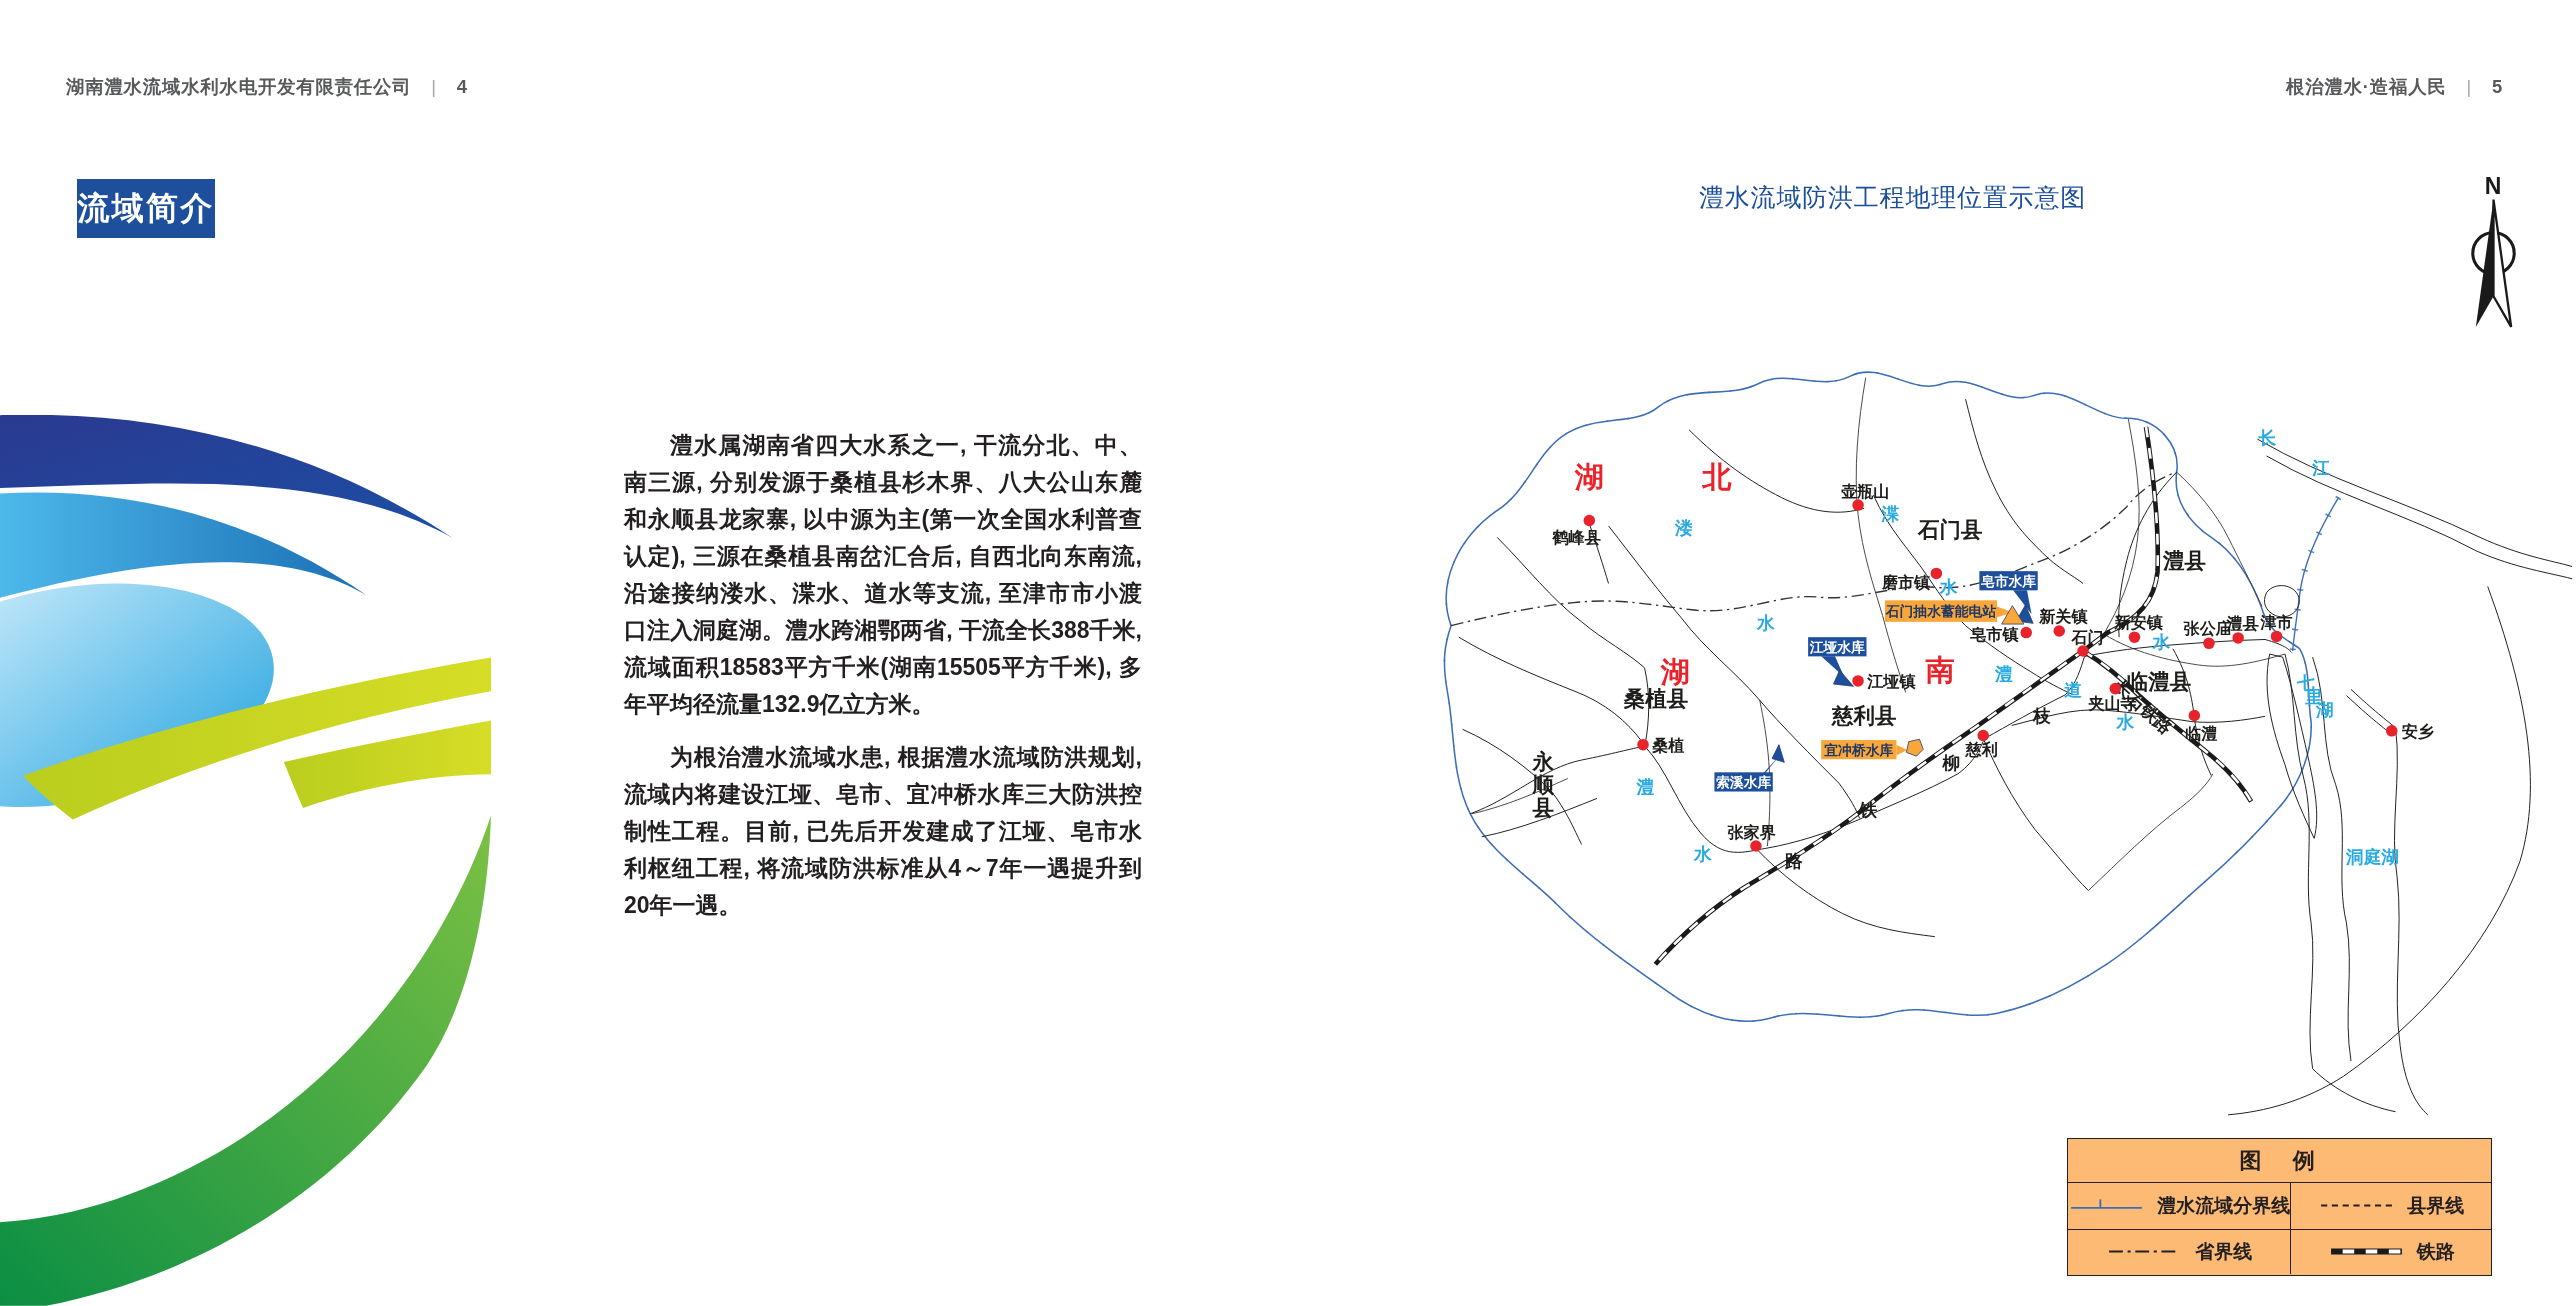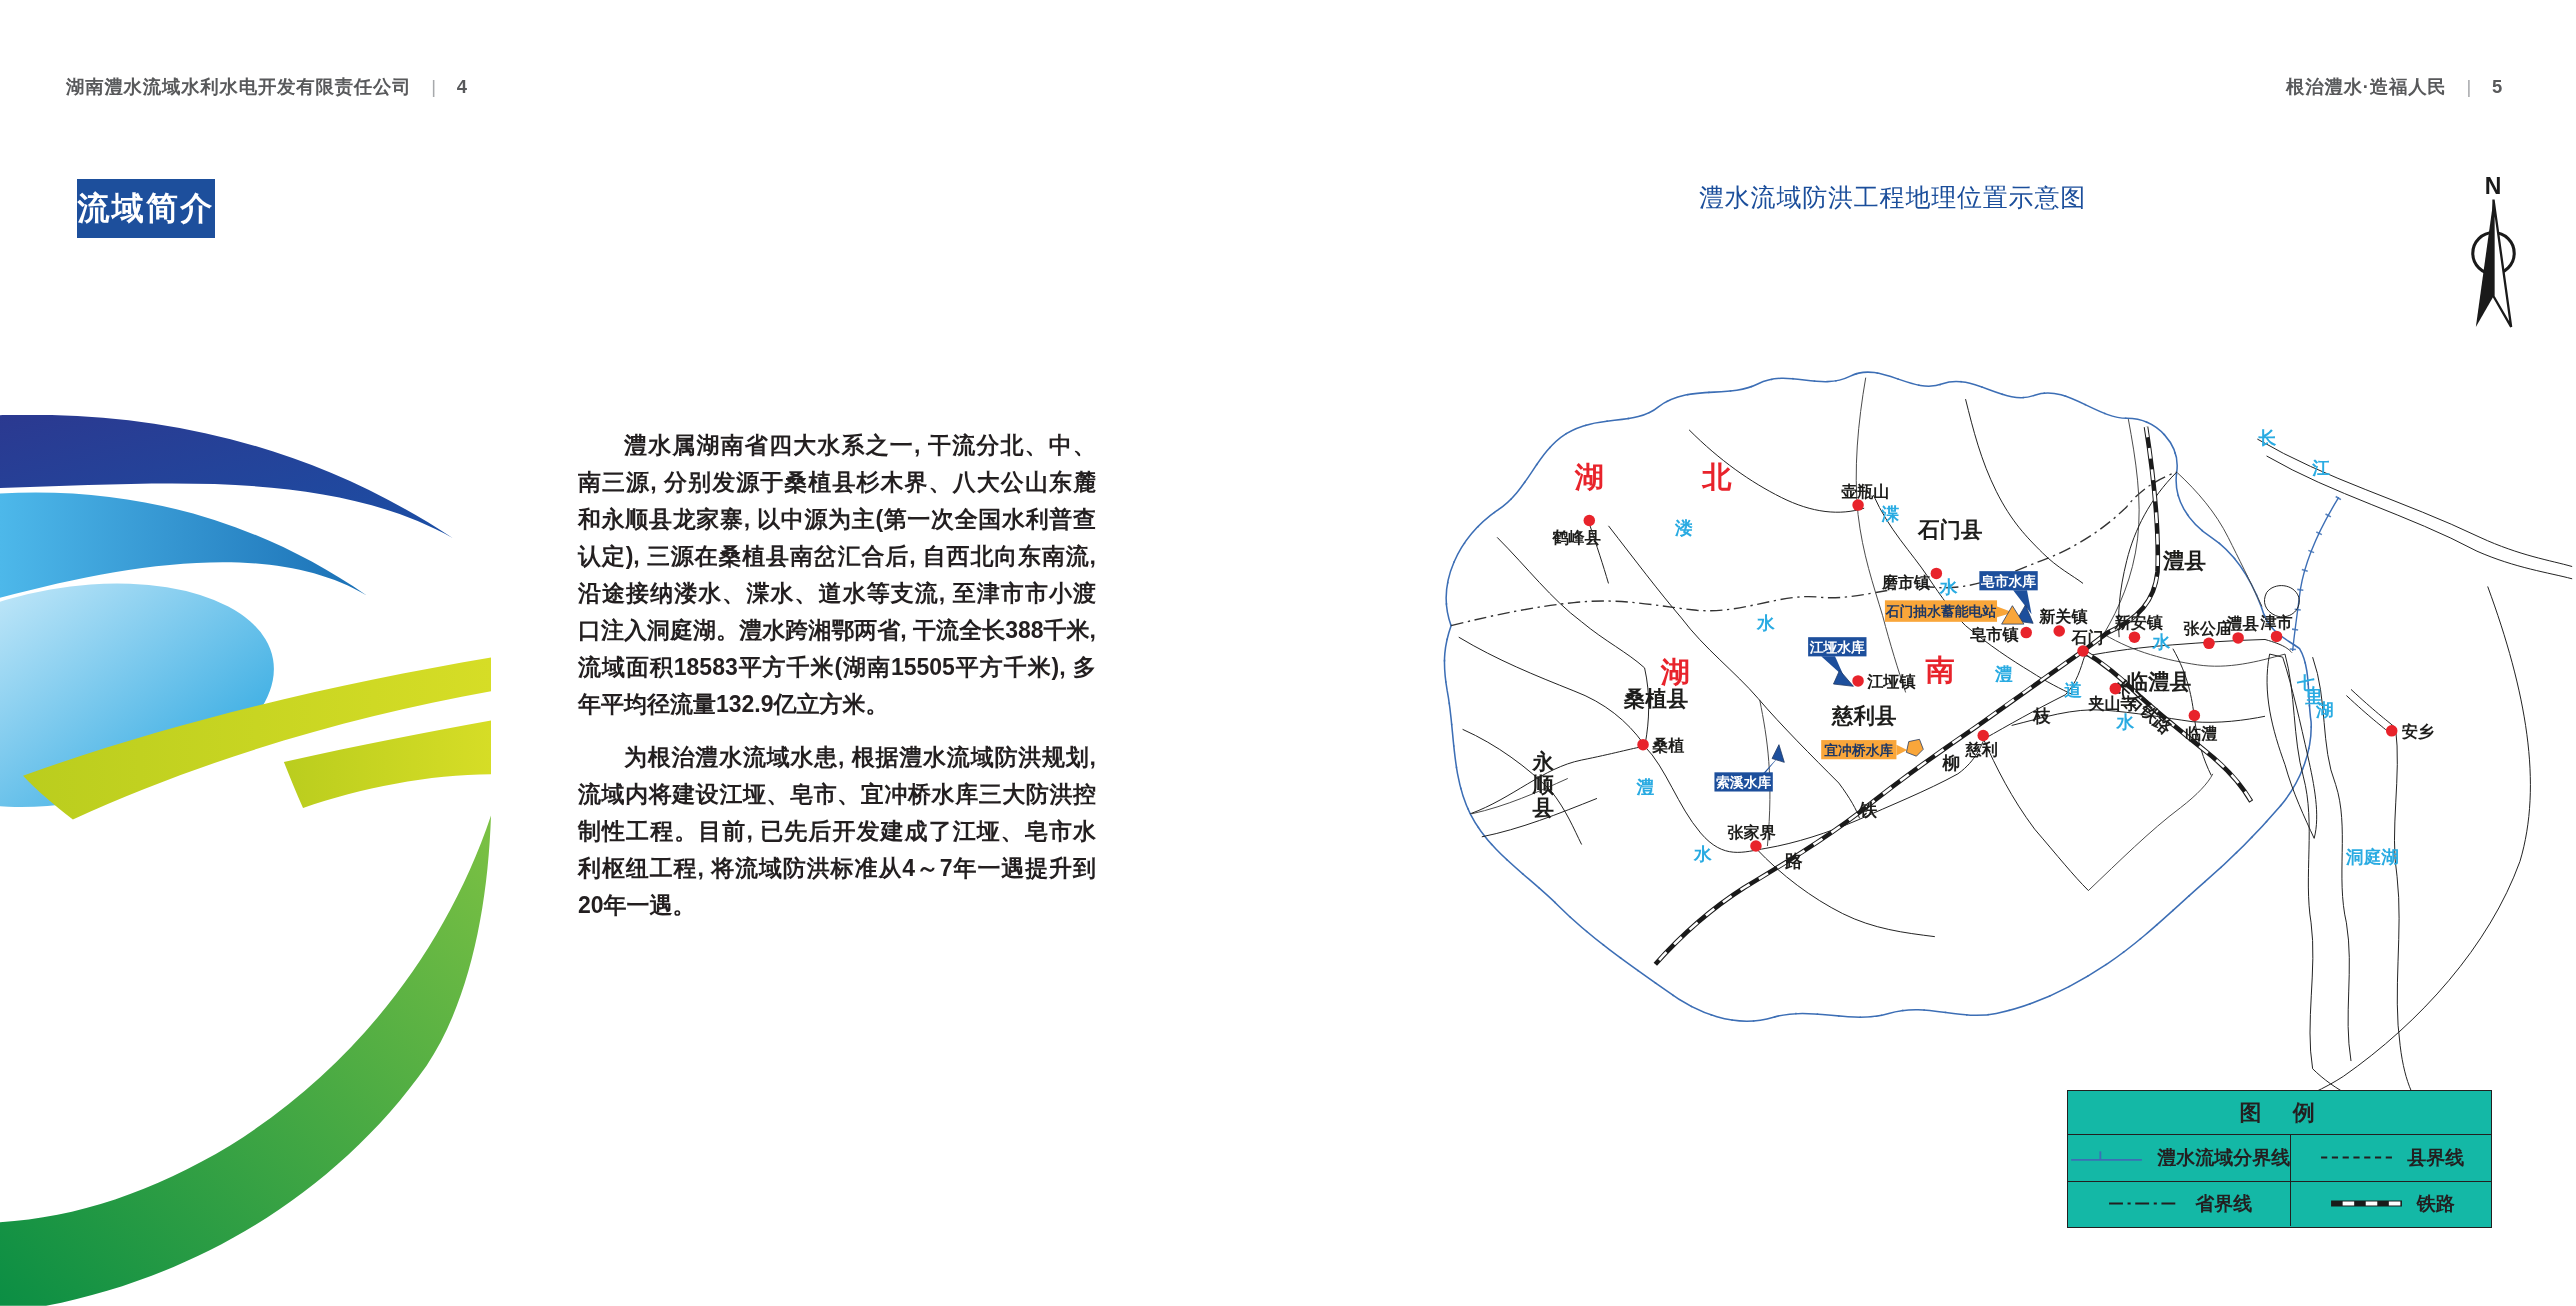--- a/index.html
+++ b/index.html
@@ -13,21 +13,21 @@
   #hdr-right{right:73px;}
   .hdr .divider{margin:0 14px;color:#a7a9ac;font-weight:normal;}
   .hdr .pageno{font-weight:bold;}
 
   
   #section-title{position:absolute;left:77px;top:179px;width:138px;height:59px;
       background:var(--accent-blue,#1d4f9c);color:#fff;font-size:32px;font-weight:bold;
       display:flex;align-items:center;justify-content:center;letter-spacing:2.3px;}
 
   
-  #body-text{position:absolute;left:578px;top:427px;width:518px;}
+  #body-text{position:absolute;left:624px;top:427px;width:518px;}
   #body-text p{margin:0 0 16px 0;font-size:23px;line-height:37px;font-weight:600;
       text-align:justify;text-indent:2em;color:var(--text-dark,#231f20);}
 
   
   #map-title{position:absolute;left:1699px;top:181px;font-size:25px;font-weight:normal;
       color:var(--map-title-blue,#1b4e9b);letter-spacing:0.8px;white-space:nowrap;}
 
   
   #compass{position:absolute;left:2461px;top:175px;width:64px;height:161px;text-align:center;}
   #compass .n{font-size:23px;font-weight:bold;color:#1a1a1a;line-height:23px;}
@@ -42,22 +42,22 @@
   .m-riv{font:bold 23px "Liberation Sans","DejaVu Sans",sans-serif;fill:var(--river-blue,#29abe2);}
   .m-town{font:bold 21px "Liberation Sans","DejaVu Sans",sans-serif;fill:#1d1d1b;}
   .m-rail{font:bold 23px "Liberation Sans","DejaVu Sans",sans-serif;fill:#1d1d1b;}
   .m-dot{fill:var(--red,#e8232b);}
   .res-box-blue{fill:var(--accent-blue,#1d4f9c);}
   .res-box-orange{fill:var(--label-orange,#f9a63a);}
   .res-txt-blue{font:bold 18px "Liberation Sans","DejaVu Sans",sans-serif;fill:#ffffff;}
   .res-txt-orange{font:bold 18px "Liberation Sans","DejaVu Sans",sans-serif;fill:#1f3864;}
 
   
-  #legend{position:absolute;left:2067px;top:1090px;width:425px;height:138px;
-      border:1.5px solid #231f20;box-sizing:border-box;background:#14b8a6;}
+  #legend{position:absolute;left:2067px;top:1138px;width:425px;height:138px;
+      border:1.5px solid #231f20;box-sizing:border-box;background:#fdba74;}
   #legend-title{height:43px;border-bottom:1.5px solid #231f20;display:flex;align-items:center;
       justify-content:center;font-size:22px;font-weight:bold;letter-spacing:4.6px;}
   #legend-grid{display:grid;grid-template-columns:1fr 1fr;grid-template-rows:1fr 1fr;height:91px;}
   .legend-cell{display:flex;align-items:center;justify-content:center;gap:12.3px;}
   .legend-cell.cellR{border-left:1.5px solid #231f20;justify-content:center;}
   .legend-cell.rowB{border-top:1.5px solid #231f20;}
   .legend-label{font-size:19px;font-weight:bold;color:#231f20;white-space:nowrap;}
 </style>
 </head>
 <body>

